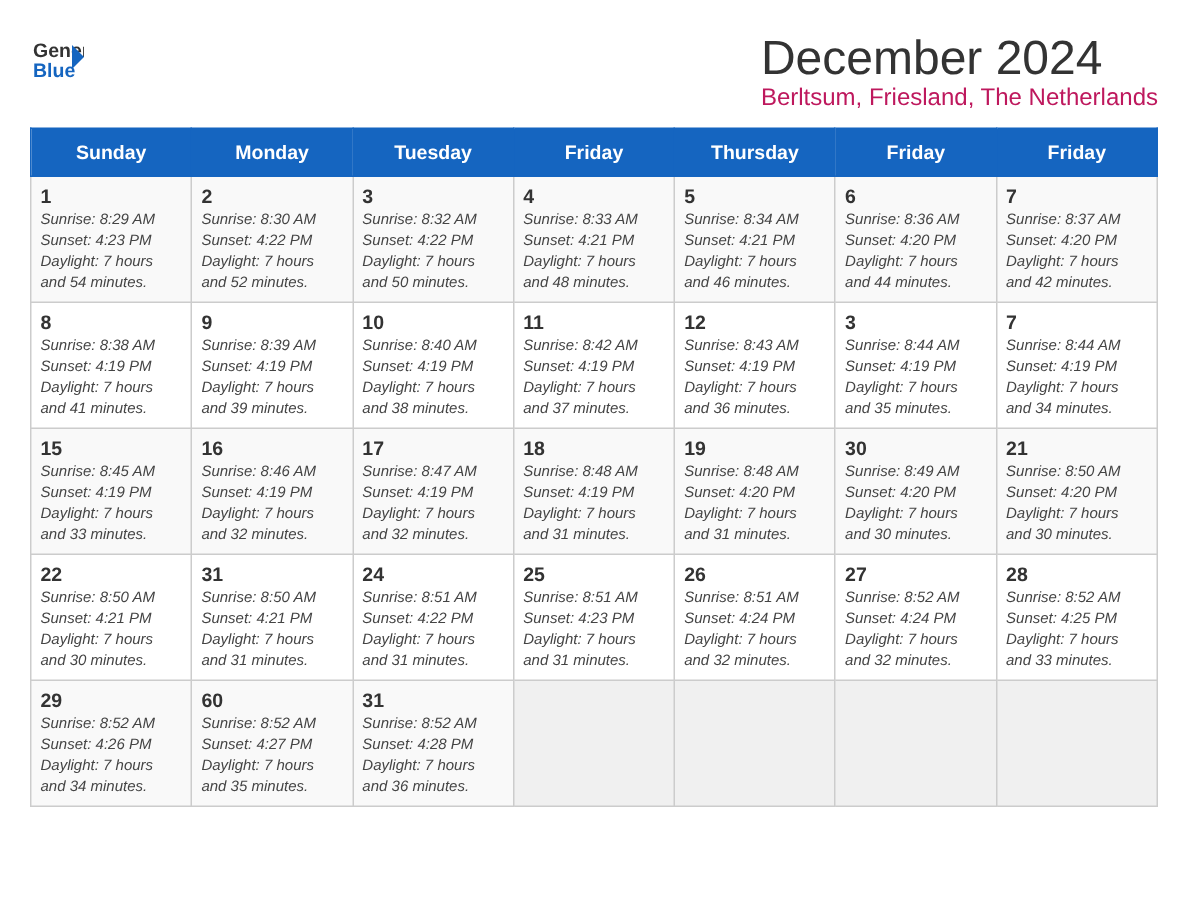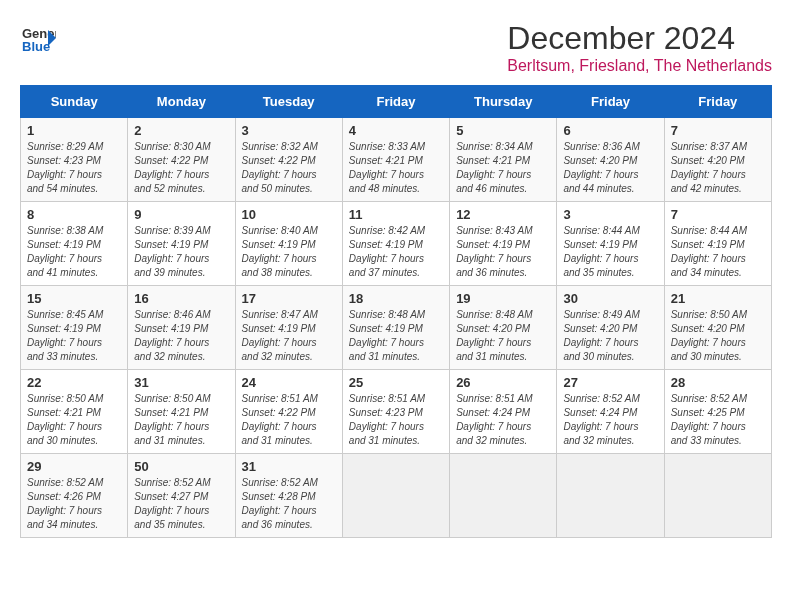--- a/index.html
+++ b/index.html
@@ -168,21 +168,21 @@
         <td><span class="day-num">26</span>
         <span class="day-detail">Sunrise: 8:51 AM<br>Sunset: 4:24 PM<br>Daylight: 7 hours and 32 minutes.</span></td>
         <td><span class="day-num">27</span>
         <span class="day-detail">Sunrise: 8:52 AM<br>Sunset: 4:24 PM<br>Daylight: 7 hours and 32 minutes.</span></td>
         <td><span class="day-num">28</span>
         <span class="day-detail">Sunrise: 8:52 AM<br>Sunset: 4:25 PM<br>Daylight: 7 hours and 33 minutes.</span></td>
       </tr>
       <tr>
         <td><span class="day-num">29</span>
         <span class="day-detail">Sunrise: 8:52 AM<br>Sunset: 4:26 PM<br>Daylight: 7 hours and 34 minutes.</span></td>
-        <td><span class="day-num">50</span>
+        <td><span class="day-num">60</span>
         <span class="day-detail">Sunrise: 8:52 AM<br>Sunset: 4:27 PM<br>Daylight: 7 hours and 35 minutes.</span></td>
         <td><span class="day-num">31</span>
         <span class="day-detail">Sunrise: 8:52 AM<br>Sunset: 4:28 PM<br>Daylight: 7 hours and 36 minutes.</span></td>
         <td class="empty"></td>
         <td class="empty"></td>
         <td class="empty"></td>
         <td class="empty"></td>
       </tr>
     </tbody>
 </table>

